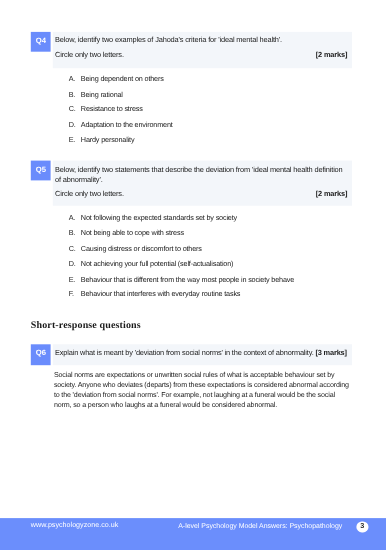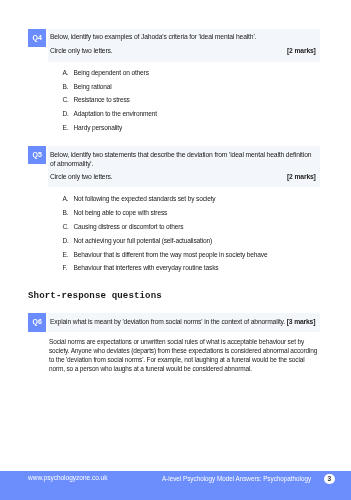--- a/index.html
+++ b/index.html
@@ -13,21 +13,21 @@
          font-size:7px;font-weight:700;display:flex;align-items:center;justify-content:center;
          letter-spacing:0px;line-height:1;padding-bottom:1.2px;box-sizing:border-box;}
   .qbody{position:absolute;background:#f3f6fa;box-sizing:border-box;}
   .qline{position:absolute;font-size:6.75px;letter-spacing:-0.145px;color:#1b1b1b;white-space:nowrap;}
   .marks{font-weight:700;}
 
   .optrow{position:absolute;font-size:6.6px;letter-spacing:-0.155px;color:#1b1b1b;white-space:nowrap;}
   .optletter{position:absolute;left:0;top:0;}
   .opt{position:absolute;left:11.1px;top:0;}
 
-  .heading{position:absolute;font-family:Liberation Mono, monospace;font-weight:700;font-size:9.1px;letter-spacing:0.12px;color:#1a1a1a;white-space:nowrap;text-align:center;}
+  .heading{position:absolute;font-family:Liberation Serif, serif;font-weight:700;font-size:9.1px;letter-spacing:0.12px;color:#1a1a1a;white-space:nowrap;text-align:center;}
 
   .answer{position:absolute;font-size:6.5px;letter-spacing:-0.15px;color:#1b1b1b;white-space:nowrap;}
 
   .footer{position:absolute;left:0;top:471.4px;width:351px;height:31px;background:#6b8efc;}
   .fsite{position:absolute;left:28px;top:474.3px;z-index:5;color:#fff;font-size:6.5px;white-space:nowrap;}
   .ftitle{position:absolute;left:162px;top:474.6px;z-index:5;color:#fff;font-size:6.3px;white-space:nowrap;}
   .fpagewrap{position:absolute;left:324.2px;top:473.7px;z-index:5;width:10.5px;height:10.5px;border-radius:50%;
              background:#fff;display:flex;align-items:center;justify-content:center;}
   .fpage{font-size:6.6px;font-weight:700;color:#2e2e2e;line-height:1;position:relative;top:0.1px;}
 </style>

